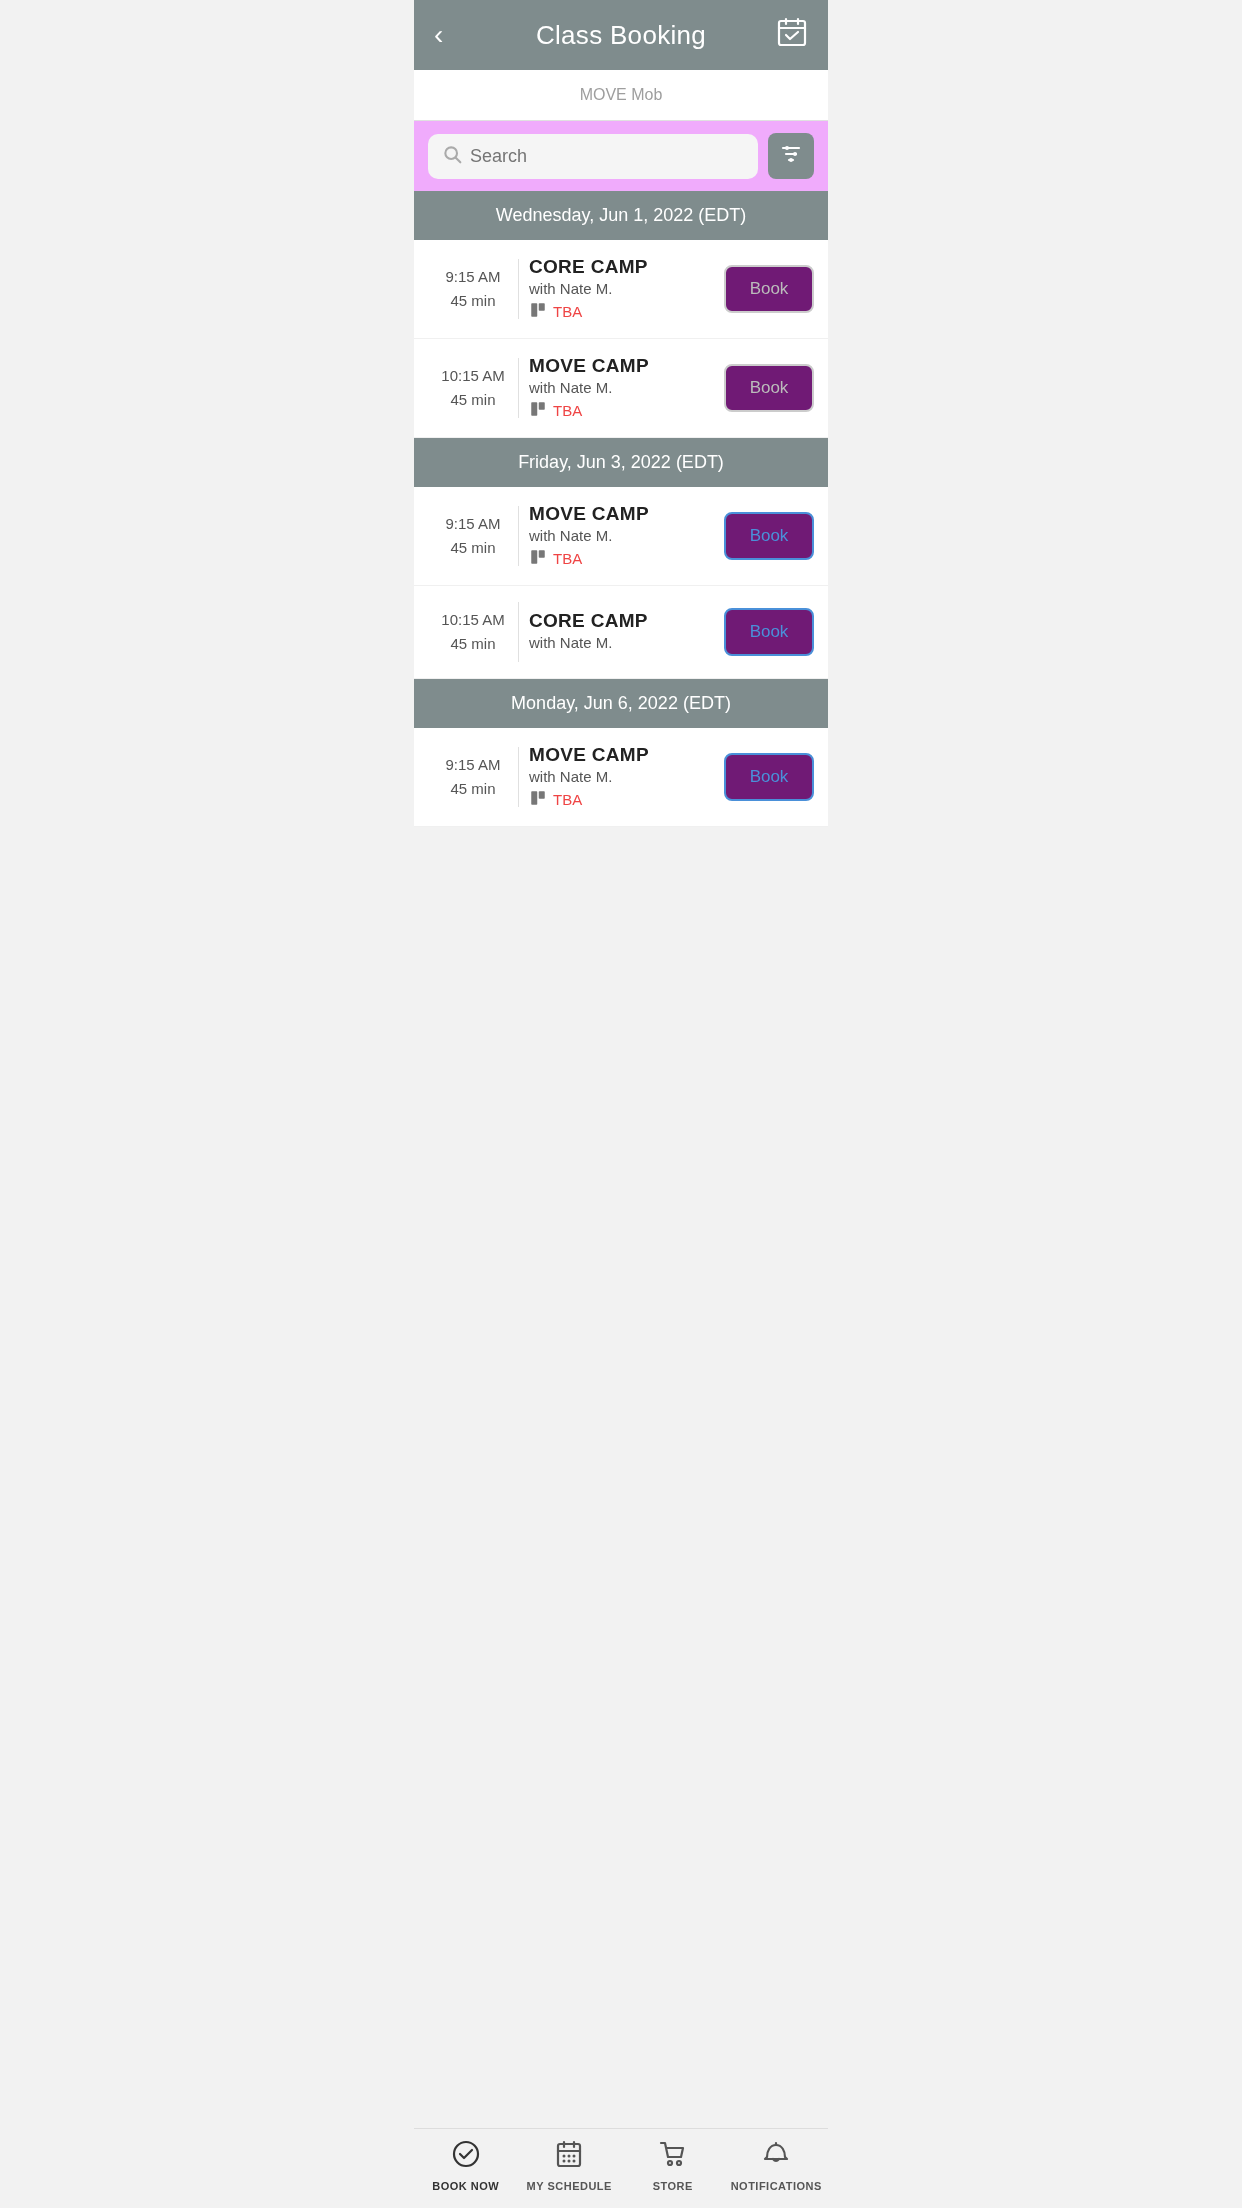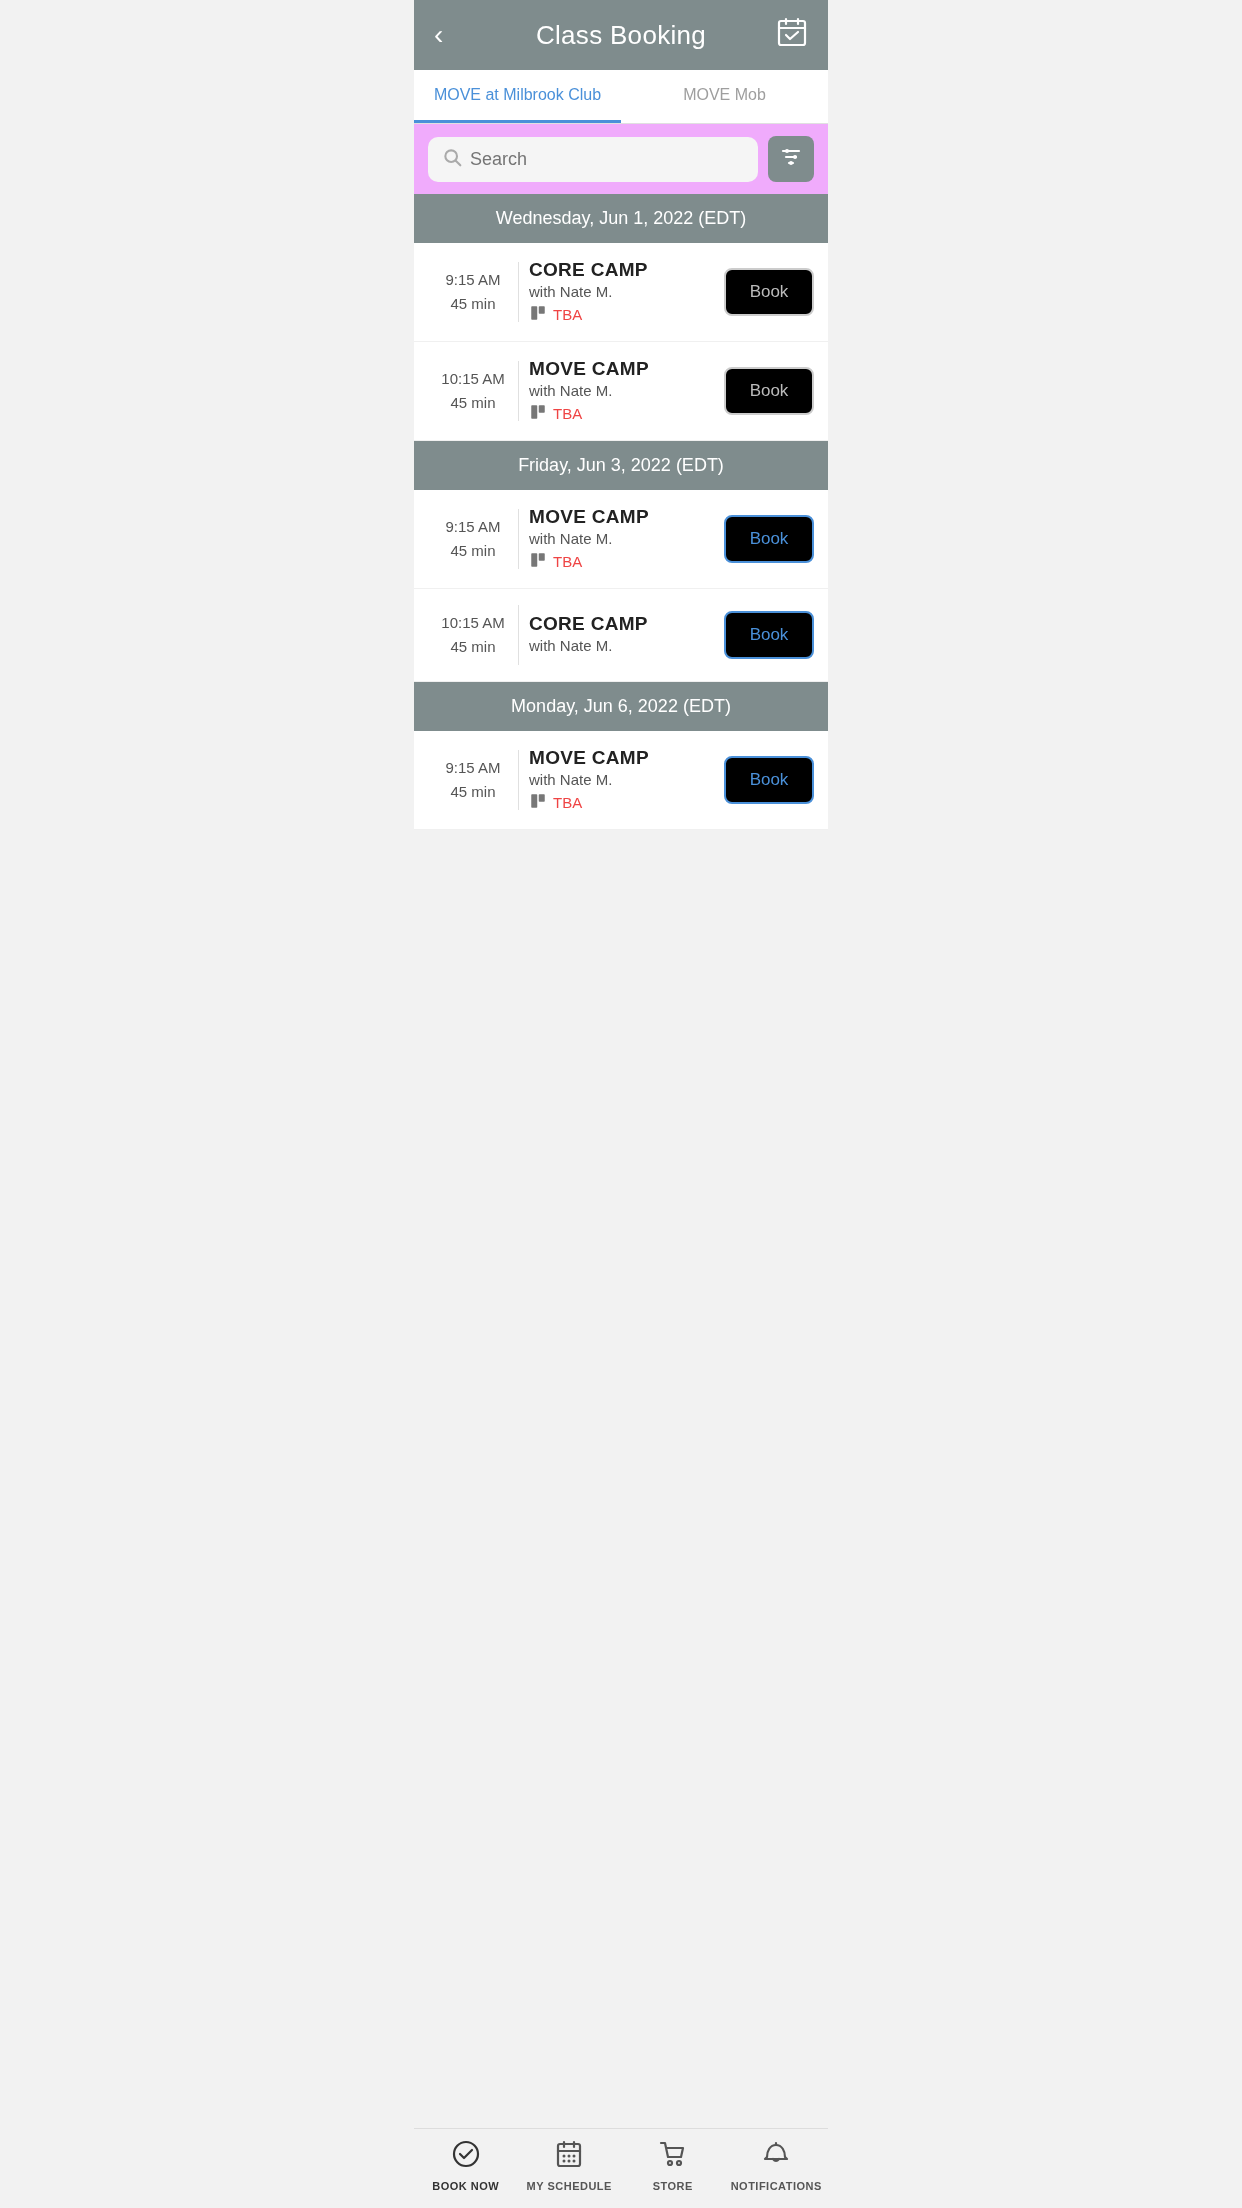--- a/index.html
+++ b/index.html
@@ -178,21 +178,21 @@
     }
     .class-location {
       display: flex;
       align-items: center;
       gap: 6px;
       color: #ef4444;
       font-size: 15px;
     }
     .book-btn {
       border: 2px solid #ccc;
-      background: #000000;
+      background: #701a75;
       border-radius: 8px;
       padding: 12px 22px;
       font-size: 17px;
       color: #bbb;
       cursor: pointer;
       min-width: 90px;
       flex-shrink: 0;
     }
     .book-btn.available {
       border-color: #4a90d9;
@@ -262,21 +262,20 @@
       <rect x="3" y="5" width="26" height="24" rx="2" ry="2"></rect>
       <line x1="3" y1="12" x2="29" y2="12"></line>
       <line x1="10" y1="3" x2="10" y2="8"></line>
       <line x1="22" y1="3" x2="22" y2="8"></line>
       <polyline points="10,19 14,23 22,16"></polyline>
     </svg>
   </span>
 </div>
 
 <div class="tabs">
-  <div class="tab active">MOVE at Milbrook Club</div>
   <div class="tab inactive">MOVE Mob</div>
 </div>
 
 <div class="search-container">
   <div class="search-input-wrapper">
     <span class="search-icon-svg">
       <svg width="20" height="20" viewBox="0 0 24 24" fill="none" stroke="#aaa" stroke-width="2.5" stroke-linecap="round">
         <circle cx="11" cy="11" r="7"></circle>
         <line x1="16.5" y1="16.5" x2="22" y2="22"></line>
       </svg>

